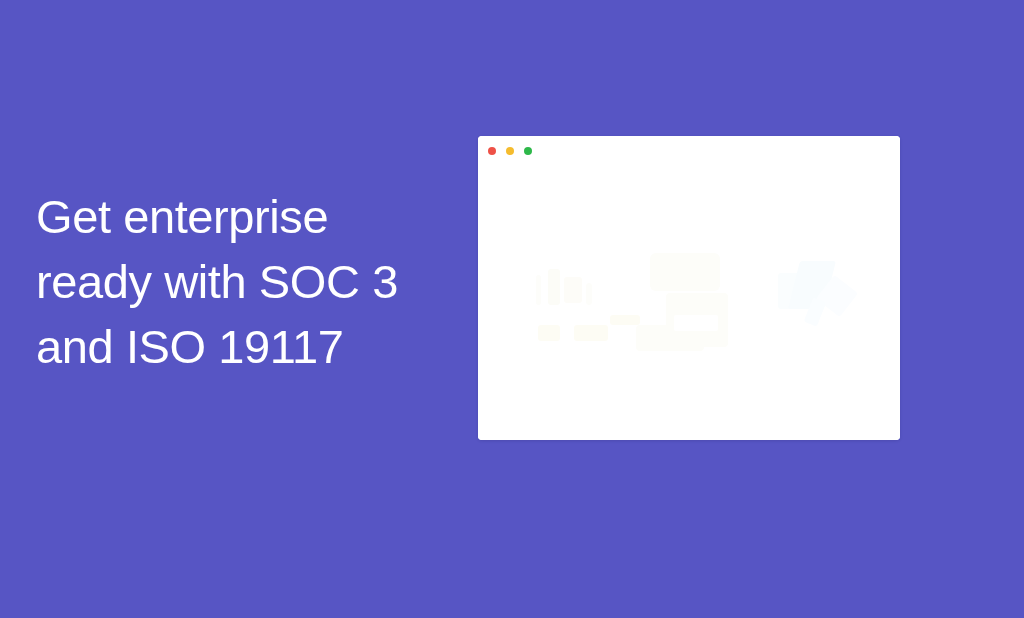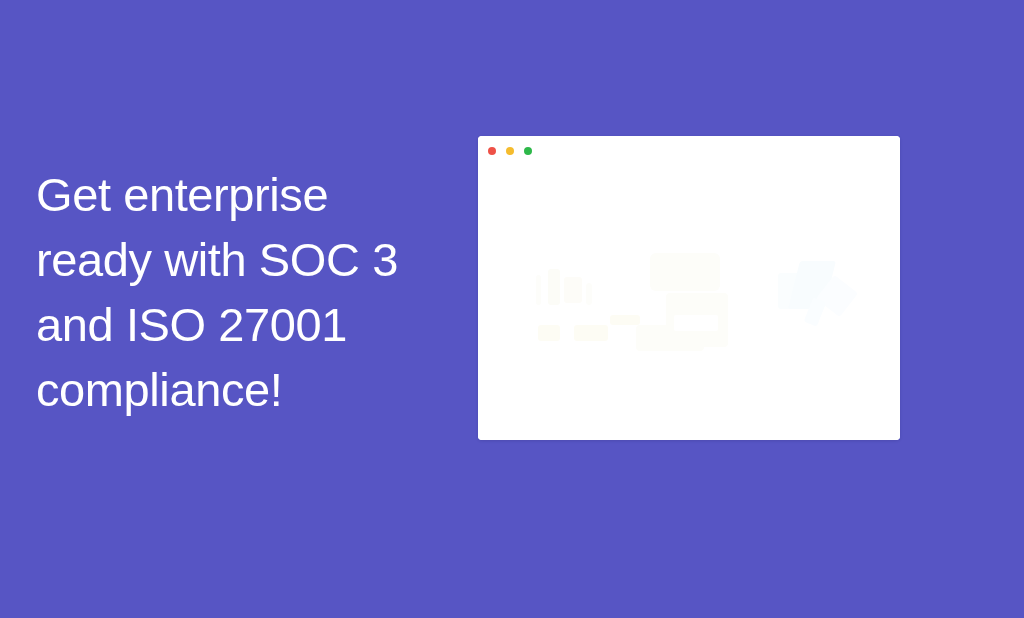--- a/index.html
+++ b/index.html
@@ -21,21 +21,21 @@
     position: relative;
     width: 1024px;
     height: 618px;
     background: #5755c4;
   }
 
   
   .headline {
     position: absolute;
     left: 36px;
-    top: 162px;
+    top: 184px;
     width: 420px;
   }
 
   .headline-line {
     display: block;
     color: #ffffff;
     font-family: "Liberation Sans", sans-serif;
     font-size: 47px;
     line-height: 65px;
     font-weight: 500;
@@ -138,22 +138,21 @@
   .ghost-r4 { left: 330px; top: 36px; width: 14px; height: 26px; background: #fafdff; transform: rotate(22deg); }
 </style>
 </head>
 <body>
 
 <div class="banner">
 
   <div class="headline">
     <span class="headline-line">Get enterprise</span>
     <span class="headline-line">ready with SOC 3</span>
-    <span class="headline-line">and ISO 27001</span>
-    <span class="headline-line">compliance!</span>
+    <span class="headline-line">and ISO 19117</span>
   </div>
 
   <div class="browser-window">
 
     <div class="titlebar">
       <div class="traffic-lights">
         <span class="dot dot-close"></span>
         <span class="dot dot-min"></span>
         <span class="dot dot-max"></span>
       </div>

